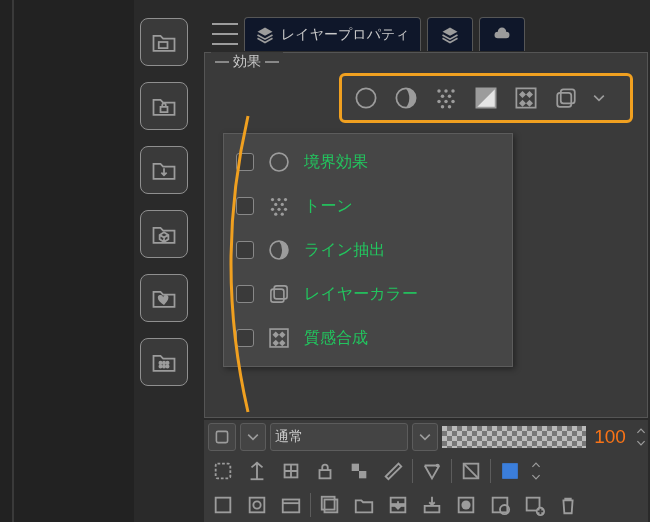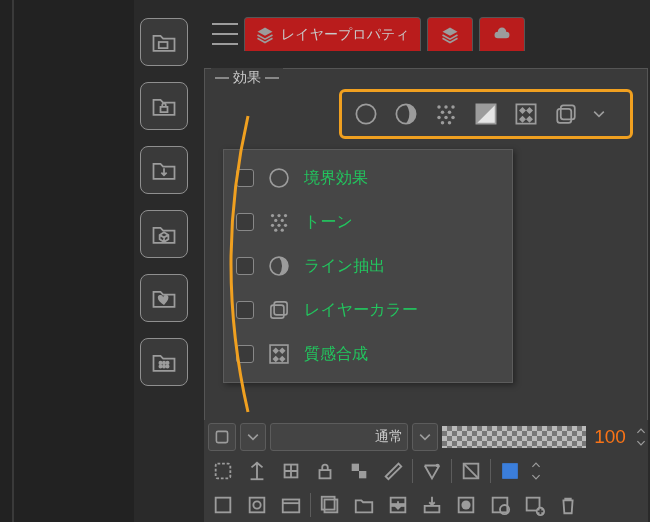--- a/index.html
+++ b/index.html
@@ -58,35 +58,35 @@
     align-items: center;
     gap: 6px;
   }
   .menu-icon {
     width: 26px; height: 22px;
     display:flex; flex-direction:column; justify-content:space-between;
   }
   .menu-icon span { height:2px; background:#9c9c9c; display:block; }
   .tab {
     height: 34px;
-    background: #b91c1c;
+    background: #0f172a;
     border: 1px solid #565656;
     border-bottom: none;
     border-radius: 4px 4px 0 0;
     display: flex; align-items: center;
     padding: 0 10px;
     gap: 6px;
   }
   .tab svg { width:20px; height:20px; }
   .tab.small { width:46px; padding:0; justify-content:center; }
 
   
   .panel-frame {
     position: absolute;
-    left: 204px; top: 68px; right: 2px;
+    left: 204px; top: 52px; right: 2px;
     height: 366px;
     border: 1px solid #555;
     background: #3a3a3a;
   }
 
   
   .effects-legend {
     position: absolute;
     top: -1px; left: 6px;
     height: 20px;
@@ -174,21 +174,21 @@
   .btn-small {
     height: 28px; min-width: 28px;
     border: 1px solid #5c5c5c;
     background: #444;
     display: flex; align-items: center; justify-content: center;
     border-radius: 3px;
     font-size: 14px; color:#c9c9c9;
     gap:4px; padding:0 4px;
   }
   .btn-small svg { width:16px; height:16px; }
-  .blendmode { flex: 0 0 138px; justify-content: flex-end; }
+  .blendmode { flex: 0 0 138px; justify-content: flex-start; }
   .checker {
     flex: 1; height: 22px;
     background-image:
       linear-gradient(45deg,#777 25%,transparent 25%),
       linear-gradient(-45deg,#777 25%,transparent 25%),
       linear-gradient(45deg,transparent 75%,#777 75%),
       linear-gradient(-45deg,transparent 75%,#777 75%);
     background-size: 10px 10px;
     background-position: 0 0, 0 5px, 5px -5px, -5px 0;
     background-color: #bbb;

